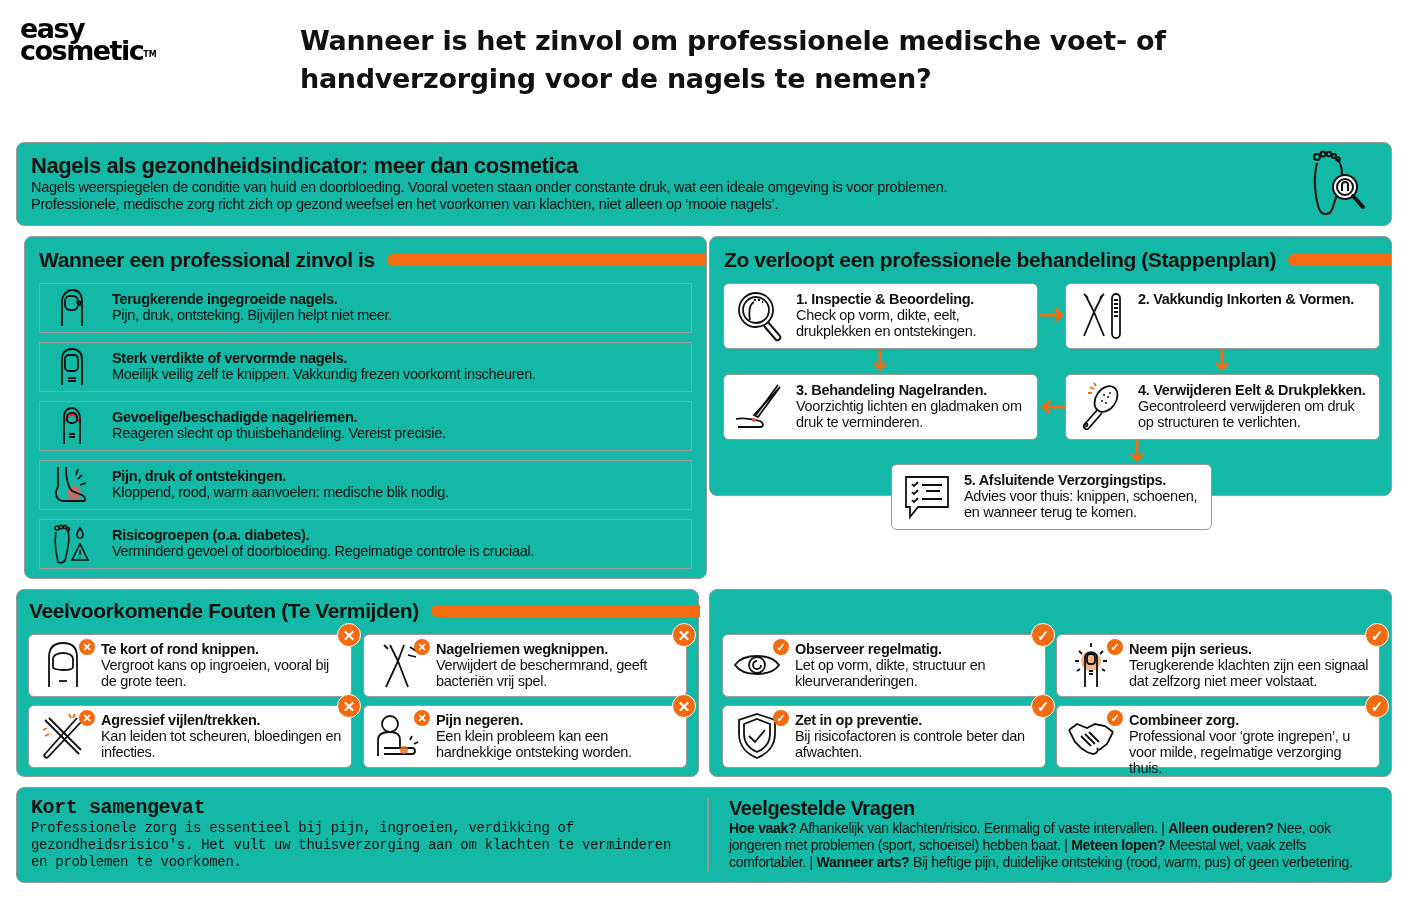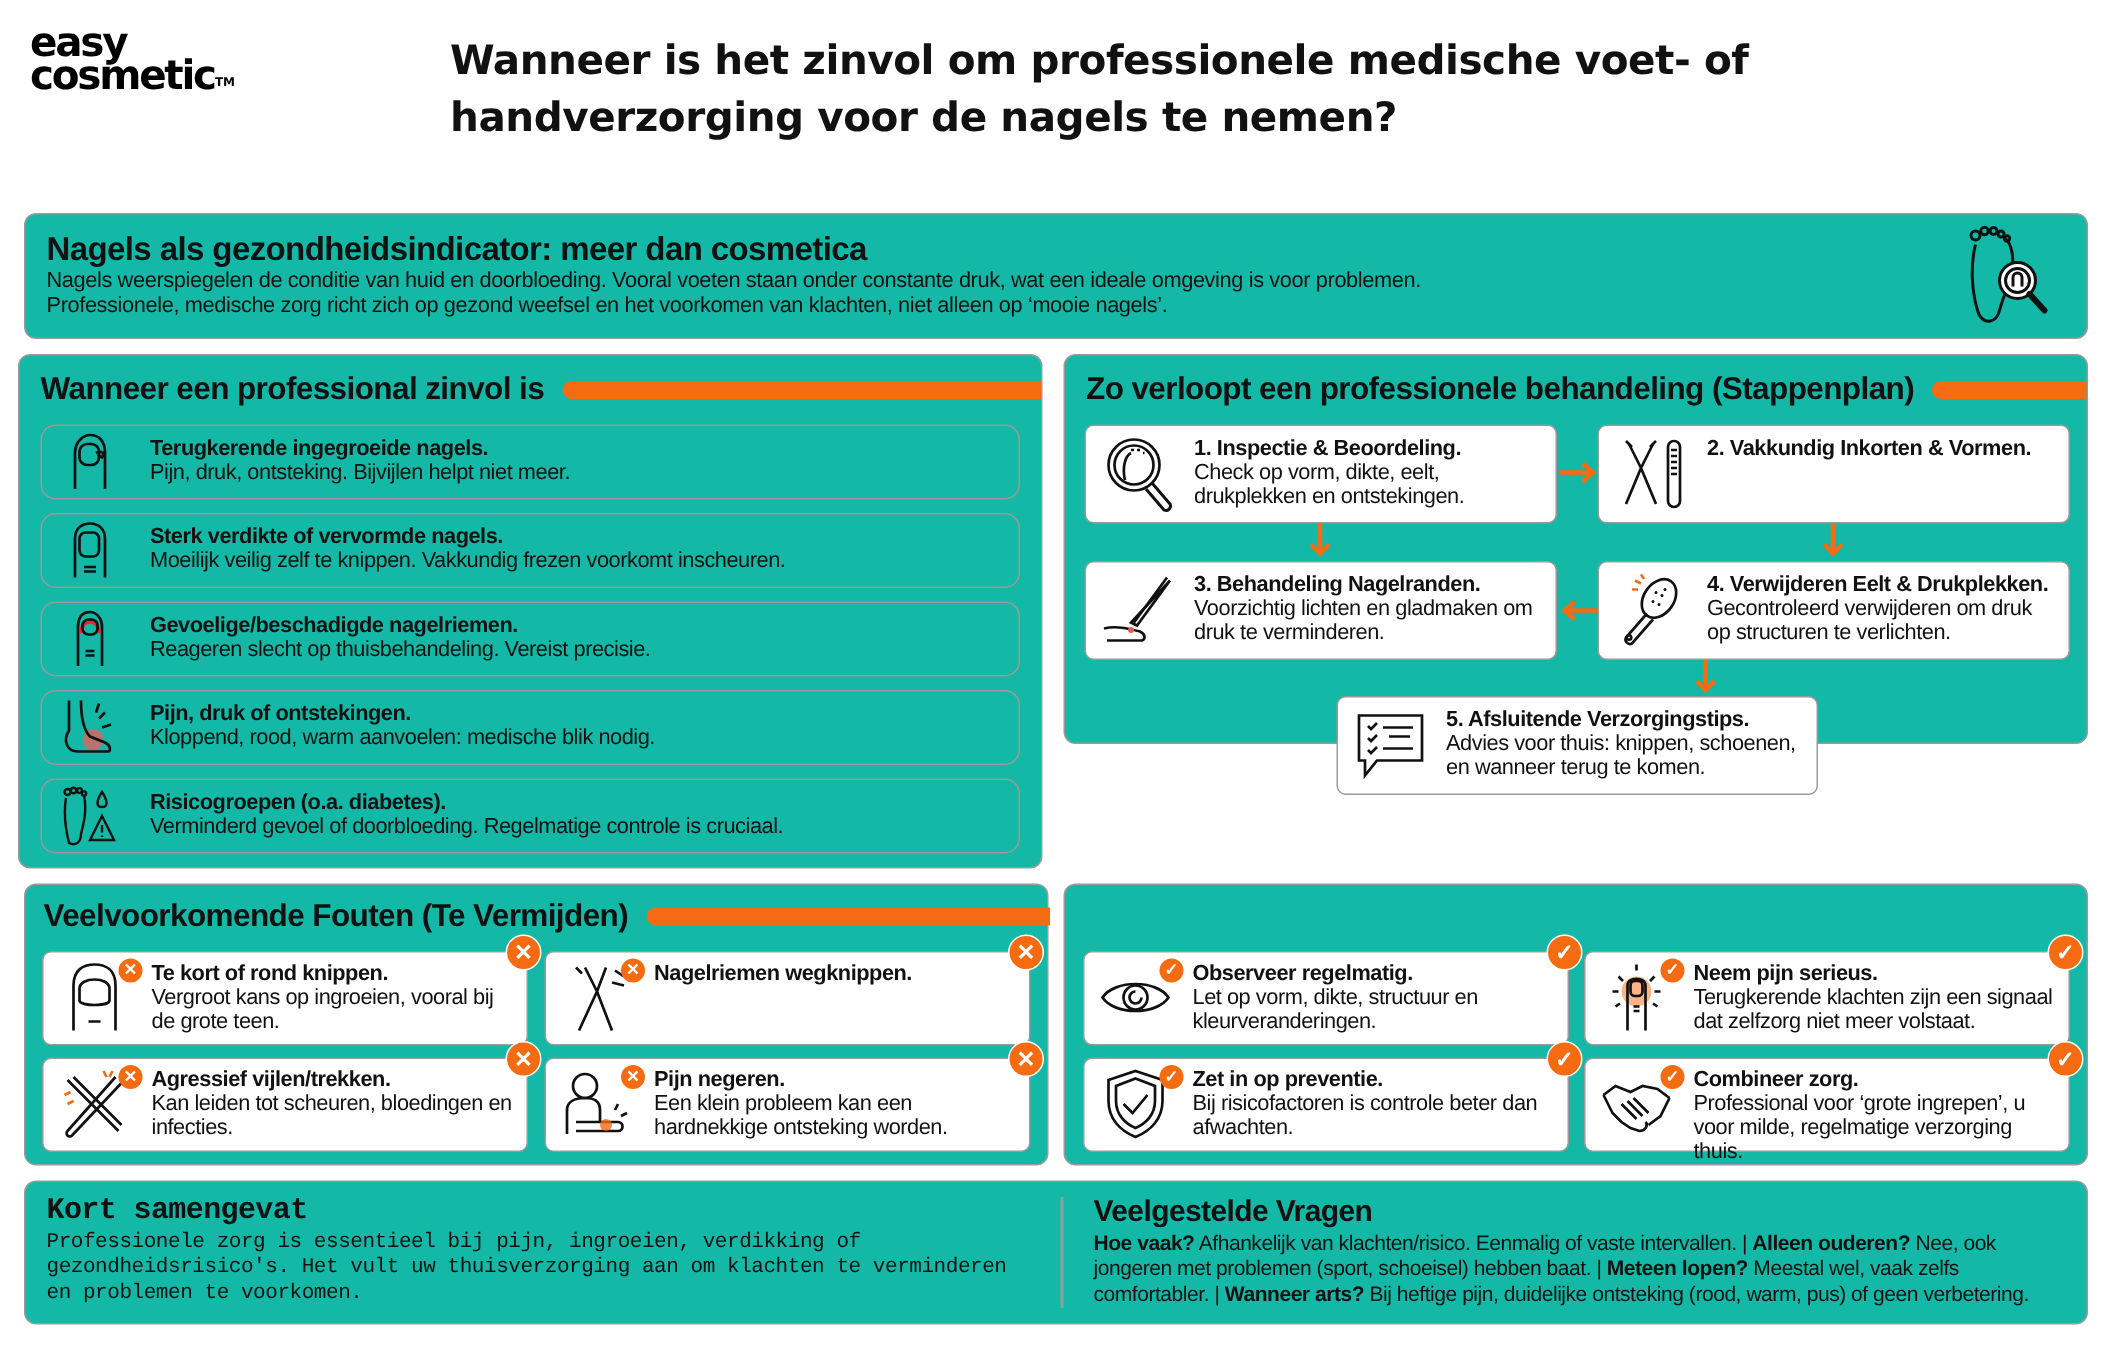--- a/index.html
+++ b/index.html
@@ -17,23 +17,23 @@
 
   .intro { left: 16px; top: 142px; width: 1376px; height: 84px; padding: 10px 14px; }
   .intro h2 { font-size: 22px; font-weight: bold; letter-spacing: -0.4px; line-height: 26px; }
   .intro p { font-size: 14.5px; line-height: 17px; letter-spacing: -0.25px; }
   .intro .icon { position: absolute; right: 22px; top: 6px; width: 62px; height: 70px; }
 
   .sec-title { display: flex; align-items: center; gap: 12px; height: 30px; }
   .sec-title h3 { font-size: 21px; font-weight: bold; letter-spacing: -0.4px; white-space: nowrap; }
   .sec-title .bar { flex: 1; height: 12px; background: #f46b12; border-radius: 6px 0 0 6px; margin-right: -14px; }
 
-  .when { left: 12px; top: 236px; width: 683px; height: 343px; padding: 8px 14px; }
+  .when { left: 24px; top: 236px; width: 683px; height: 343px; padding: 8px 14px; }
   .when .items { margin-top: 8px; display: flex; flex-direction: column; gap: 9px; }
-  .item { position: relative; border: 1.5px solid #9a9a9a; border-radius: 10px; height: 50px; padding: 7px 10px 0 72px; }
+  .item { position: relative; border: 1.5px solid #9a9a9a; border-radius: 0; height: 50px; padding: 7px 10px 0 72px; }
   .item .ic { position: absolute; left: 10px; top: 4px; width: 42px; height: 40px; }
   .item .t { font-size: 14.5px; font-weight: bold; line-height: 16px; letter-spacing: -0.3px; }
   .item .d { font-size: 14.5px; line-height: 16px; letter-spacing: -0.3px; }
 
   .steps { left: 709px; top: 236px; width: 683px; height: 260px; padding: 8px 14px; }
   .step { position: absolute; border: 1.5px solid #9a9a9a; border-radius: 6px; background: #fff; padding: 7px 8px 0 72px; }
   .step .ic { position: absolute; left: 10px; top: 6px; width: 52px; height: 52px; }
   .step .t { font-size: 14.5px; font-weight: bold; line-height: 16px; letter-spacing: -0.3px; white-space: nowrap; }
   .step .d { font-size: 14.5px; line-height: 16px; letter-spacing: -0.3px; }
   .arrow { position: absolute; }
@@ -240,20 +240,21 @@
     <div class="d">Vergroot kans op ingroeien, vooral bij de grote teen.</div>
   </div>
   <div class="card" style="left:346px; top:44px;">
     <svg class="ic" viewBox="0 0 48 48" fill="none" stroke="#111" stroke-width="1.8">
         <path d="M16 4 L24 20 L12 46 M30 4 L24 20 L34 46"></path>
         <path d="M10 4 L14 8 M36 6 L42 10 M34 14 L42 16"></path>
       </svg>
     <span class="badge-sm">✕</span>
     <span class="badge-lg">✕</span>
     <div class="t">Nagelriemen wegknippen.</div>
+    <div class="d">Verwijdert de beschermrand, geeft bacteriën vrij spel.</div>
   </div>
   <div class="card" style="left:11px; top:115px;">
     <svg class="ic" viewBox="0 0 48 48" fill="none" stroke="#111" stroke-width="1.8">
         <path d="M6 8 L40 42 M10 6 L42 38"></path>
         <path d="M38 6 L6 42 a2 2 0 0 0 3 3 L42 10"></path>
         <path d="M4 18 L8 16 M6 24 L10 22 M30 2 L32 6 M36 2 L34 6" stroke="#f46b12"></path>
       </svg>
     <span class="badge-sm">✕</span>
     <span class="badge-lg">✕</span>
     <div class="t">Agressief vijlen/trekken.</div>

